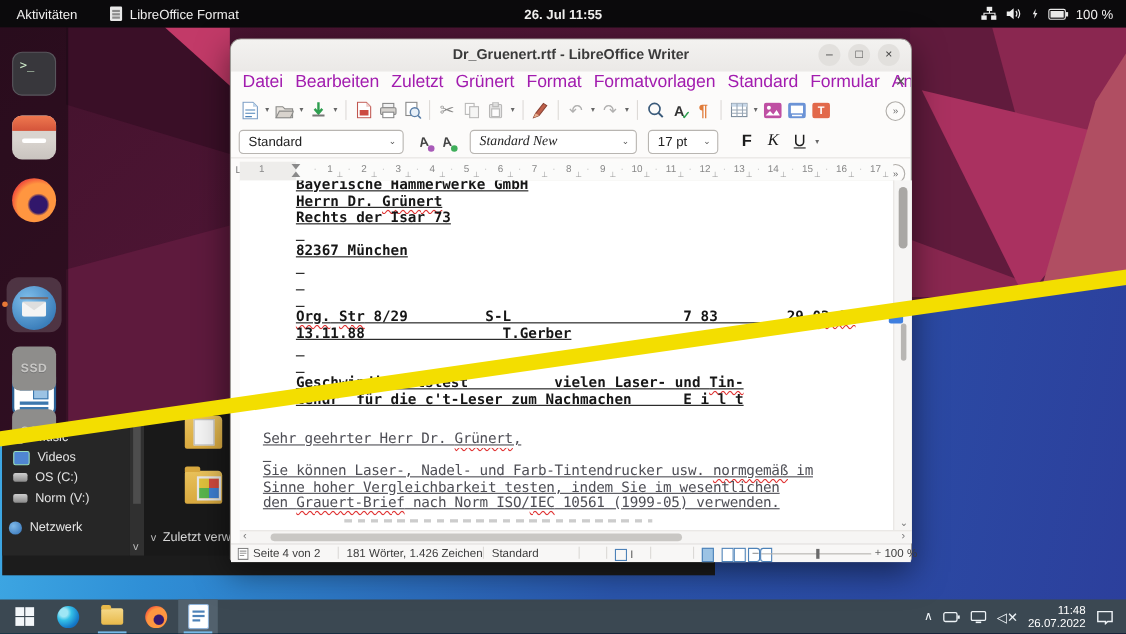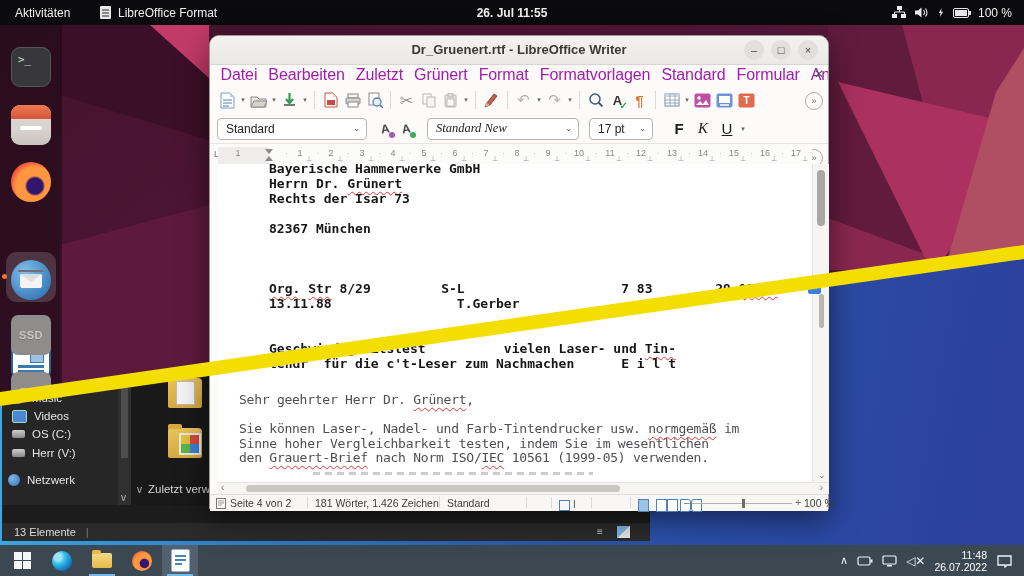--- a/index.html
+++ b/index.html
@@ -126,21 +126,21 @@
   .rnum{position:absolute;top:1px;transform:translateX(-50%);}
   .rtick{position:absolute;top:1px;color:#bbb;}
   .rtab{position:absolute;top:8px;color:#999;font-size:7px;}
   #indentmark{position:absolute;left:47px;top:2px;width:9px;height:12px;}
   #indentmark:before{content:"";position:absolute;left:0;top:0;border-left:4.5px solid transparent;
      border-right:4.5px solid transparent;border-top:5px solid #8a8a8a;}
   #indentmark:after{content:"";position:absolute;left:0;bottom:0;border-left:4.5px solid transparent;
      border-right:4.5px solid transparent;border-bottom:5px solid #8a8a8a;}
   
   #docarea{position:absolute;left:8px;top:128px;width:594px;height:318px;background:#fff;overflow:hidden;}
-  .docblock{position:absolute;font-family:"DejaVu Sans Mono","Liberation Mono",monospace;font-size:13px;white-space:pre;}
+  .docblock{position:absolute;font-family:"DejaVu Sans Mono","Liberation Mono",monospace;font-size:13px;white-space:pre;text-decoration:underline;}
   #docupper{left:51px;top:-3px;line-height:15px;color:#161616;font-weight:600;}
   #doclower{left:21px;top:229px;line-height:14.5px;color:#4e4e55;letter-spacing:-0.25px;}
   .dl{height:inherit;}
   .wv{text-decoration:underline wavy #e03434 1px;text-underline-offset:2.5px;}
   #clipline{position:absolute;left:95px;top:308px;width:280px;height:3px;opacity:0.5;
      background:repeating-linear-gradient(90deg,#9a9a9a 0 7px,#fff 7px 12px);}
   
   #vscroll{position:absolute;left:602px;top:128px;width:17px;height:318px;background:#f6f5f4;border-left:1px solid #e6e4e2;box-sizing:border-box;}
   .vthumb{position:absolute;left:4px;width:8px;border-radius:4px;background:#a9a7a4;}
   #sidebartoggle{position:absolute;left:598px;top:250px;width:13px;height:8px;background:#3f7fdf;border-radius:2px;}
@@ -176,21 +176,21 @@
         <div class="navitem" style="top:50px;">
           <span class="navico" style="background:#4f86d2;border:1px solid #9db;"></span>
           <span>Videos</span>
         </div>
         <div class="navitem" style="top:68px;">
           <span class="navico" style="background:linear-gradient(#cfcfcf,#8a8a8a);height:8px;"></span>
           <span>OS (C:)</span>
         </div>
         <div class="navitem" style="top:87px;">
           <span class="navico" style="background:linear-gradient(#cfcfcf,#8a8a8a);height:8px;"></span>
-          <span>Herr (V:)</span>
+          <span>Norm (V:)</span>
         </div>
         <div class="navitem" style="top:114px;left:6px;">
           <span class="navico" style="background:radial-gradient(circle at 35% 35%,#7fb8e8,#2f6fb4);border-radius:50%;width:12px;height:12px;"></span>
           <span>Netzwerk</span>
         </div>
       </div>
       <div class="scrollstrip">
         <div class="scrollthumb"></div>
         <div class="chev" style="position:absolute;left:3px;bottom:2px;">v</div>
       </div>
@@ -198,26 +198,20 @@
         <div class="wfolder" style="left:37px;top:20px;">
           <span class="preview"></span>
         </div>
         <div class="wfolder" style="left:37px;top:70px;">
           <span class="thumb"></span>
         </div>
         <div style="position:absolute;left:6px;top:125px;color:#d8d8d8;font-size:11.5px;display:flex;gap:6px;align-items:center;">
           <span class="chev">v</span>
           <span>Zuletzt verw</span>
         </div>
-      </div>
-      <div class="statusbar">
-        <span>13 Elemente</span>
-        <span style="margin-left:10px;color:#7c7c7c;">|</span>
-        <span class="viewico" style="right:40px;color:#cfcfcf;font-size:10px;">≡</span>
-        <span class="viewico" style="right:20px;background:linear-gradient(135deg,#7fb8e8 50%,#e8e8e8 50%);"></span>
       </div>
     </div>
 
     <div id="taskbar">
       <div class="tbico" style="left:4px;">
         <div class="startgrid">
             <div></div>
             <div></div>
             <div></div>
             <div></div>

